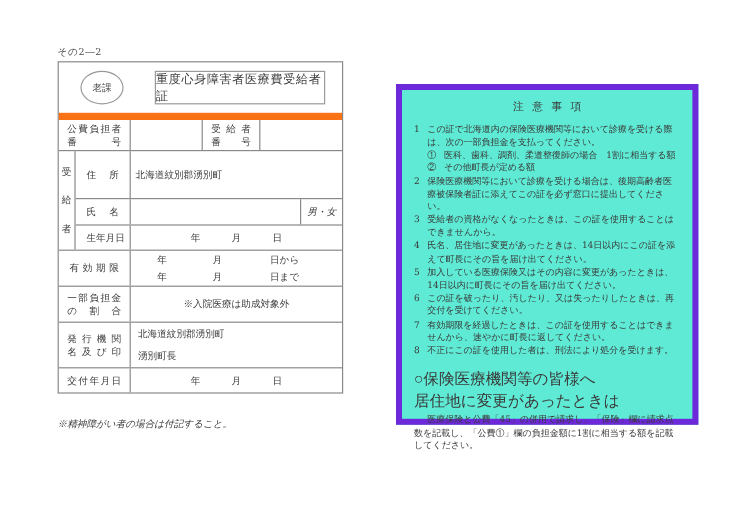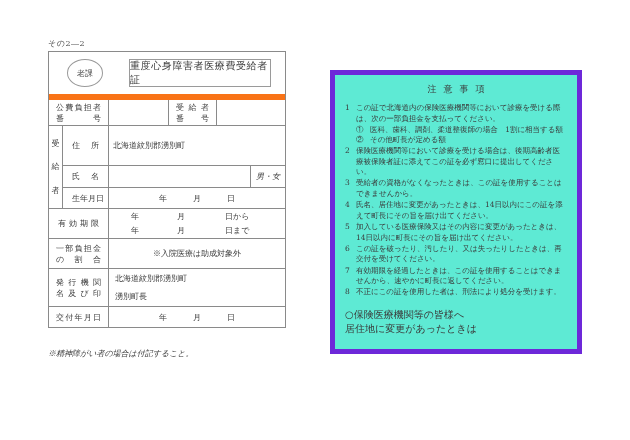--- a/index.html
+++ b/index.html
@@ -232,23 +232,24 @@
     font-size: 7.5px;
     line-height: 1.42;
     color: #3a3a3a;
     padding-left: 11px;
     display: flex;
   }
   .notice-sub .notice-num { width: 14px; flex: 0 0 14px; }
 
   #provider-section { margin-top: 10px; }
   .plain-line {
-    font-size: 10px;
+    font-size: 13px;
     line-height: 1.42;
     color: #3a3a3a;
+    font-family: Liberation Mono, monospace;
   }
   .indented-para {
     font-size: 7.5px;
     line-height: 1.42;
     color: #3a3a3a;
     text-indent: 11px;
   }
 </style>
 </head>
 <body>
@@ -473,14 +474,15 @@
     <div class="notice-text">有効期限を経過したときは、この証を使用することはできませんから、速やかに町長に返してください。</div>
   </div>
   <div class="notice-item">
     <div class="notice-num">8</div>
     <div class="notice-text">不正にこの証を使用した者は、刑法により処分を受けます。</div>
   </div>
 
   <div id="provider-section">
     <div class="plain-line">○保険医療機関等の皆様へ</div>
     <div class="plain-line">居住地に変更があったときは</div>
+    <div class="indented-para">医療保険と公費「45」の併用で請求し、「保険」欄に請求点数を記載し、「公費①」欄の負担金額に1割に相当する額を記載してください。</div>
   </div>
 </div>
 
 </body></html>

